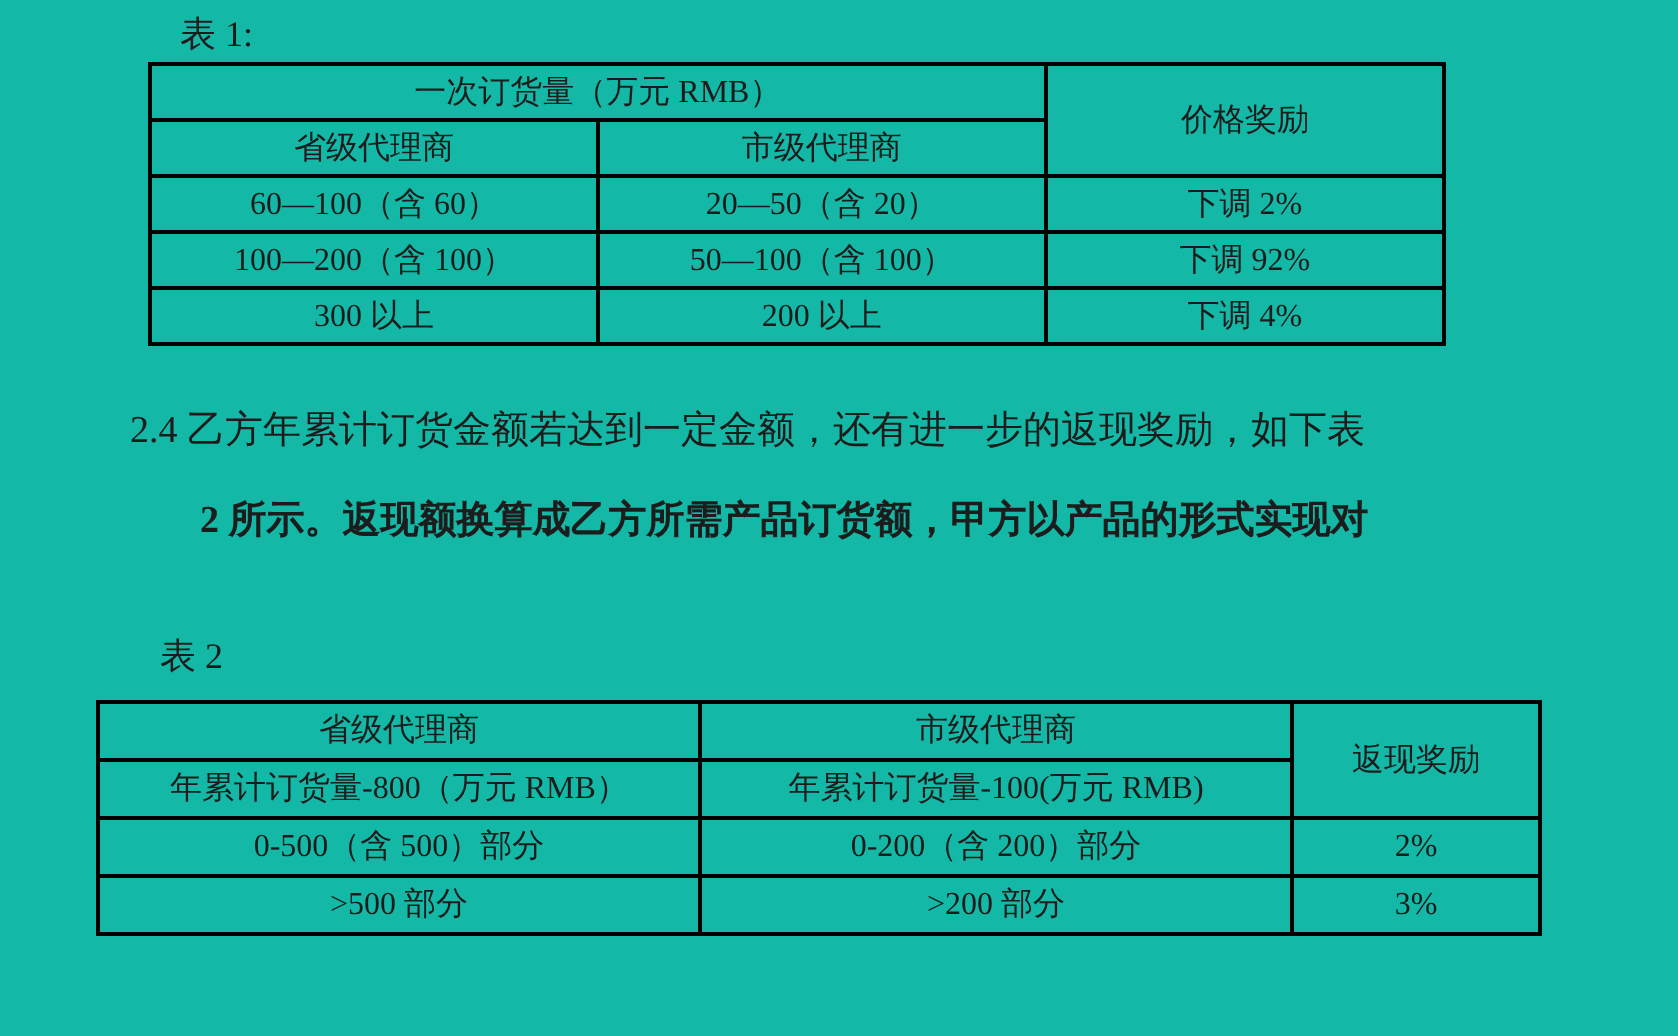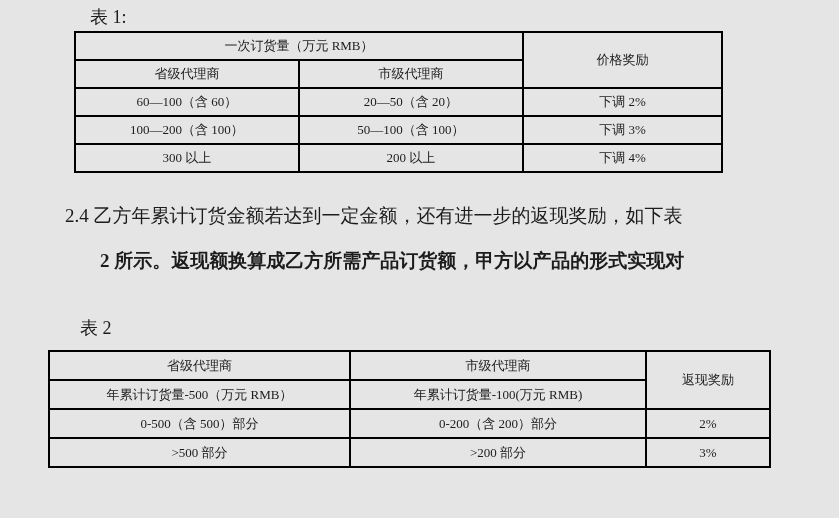--- a/index.html
+++ b/index.html
@@ -10,37 +10,37 @@
   body {
     width: 839px;
     height: 518px;
     font-family: "Liberation Serif", "DejaVu Serif", serif;
     color: #1c1c1c;
   }
   .doc {
     position: relative;
     width: 839px;
     height: 518px;
-    background: #e5e5e5;
+    background: #14b8a6;
     overflow: hidden;
   }
   .caption {
     position: absolute;
     font-size: 18px;
     line-height: 22px;
     white-space: nowrap;
   }
   #caption1 { left: 90px; top: 6px; }
   #caption2 { left: 80px; top: 317px; font-family: Liberation Serif, serif; }
 
   table {
     position: absolute;
     border-collapse: collapse;
     table-layout: fixed;
-    font-size: 13px;
+    font-size: 16px;
     border-radius: 30px;
   }
   td {
     border: 2px solid #000000;
     text-align: center;
     vertical-align: middle;
     padding: 0 2px;
     overflow: hidden;
     white-space: nowrap;
   }
@@ -89,21 +89,21 @@
       <td class="c2">市级代理商</td>
     </tr>
     <tr>
       <td class="c1">60—100（含 60）</td>
       <td class="c2">20—50（含 20）</td>
       <td class="c3">下调 2%</td>
     </tr>
     <tr>
       <td class="c1">100—200（含 100）</td>
       <td class="c2">50—100（含 100）</td>
-      <td class="c3">下调 3%</td>
+      <td class="c3">下调 92%</td>
     </tr>
     <tr>
       <td class="c1">300 以上</td>
       <td class="c2">200 以上</td>
       <td class="c3">下调 4%</td>
     </tr>
   </tbody>
     </table>
 
   <div class="para">
@@ -114,21 +114,21 @@
   <div id="caption2" class="caption">表 2</div>
 
   <table id="table2">
     <tbody>
         <tr>
       <td class="c1">省级代理商</td>
       <td class="c2">市级代理商</td>
       <td class="c3" rowspan="2">返现奖励</td>
     </tr>
     <tr>
-      <td class="c1">年累计订货量-500（万元 RMB）</td>
+      <td class="c1">年累计订货量-800（万元 RMB）</td>
       <td class="c2">年累计订货量-100(万元 RMB)</td>
     </tr>
     <tr>
       <td class="c1">0-500（含 500）部分</td>
       <td class="c2">0-200（含 200）部分</td>
       <td class="c3">2%</td>
     </tr>
     <tr>
       <td class="c1">&gt;500 部分</td>
       <td class="c2">&gt;200 部分</td>

